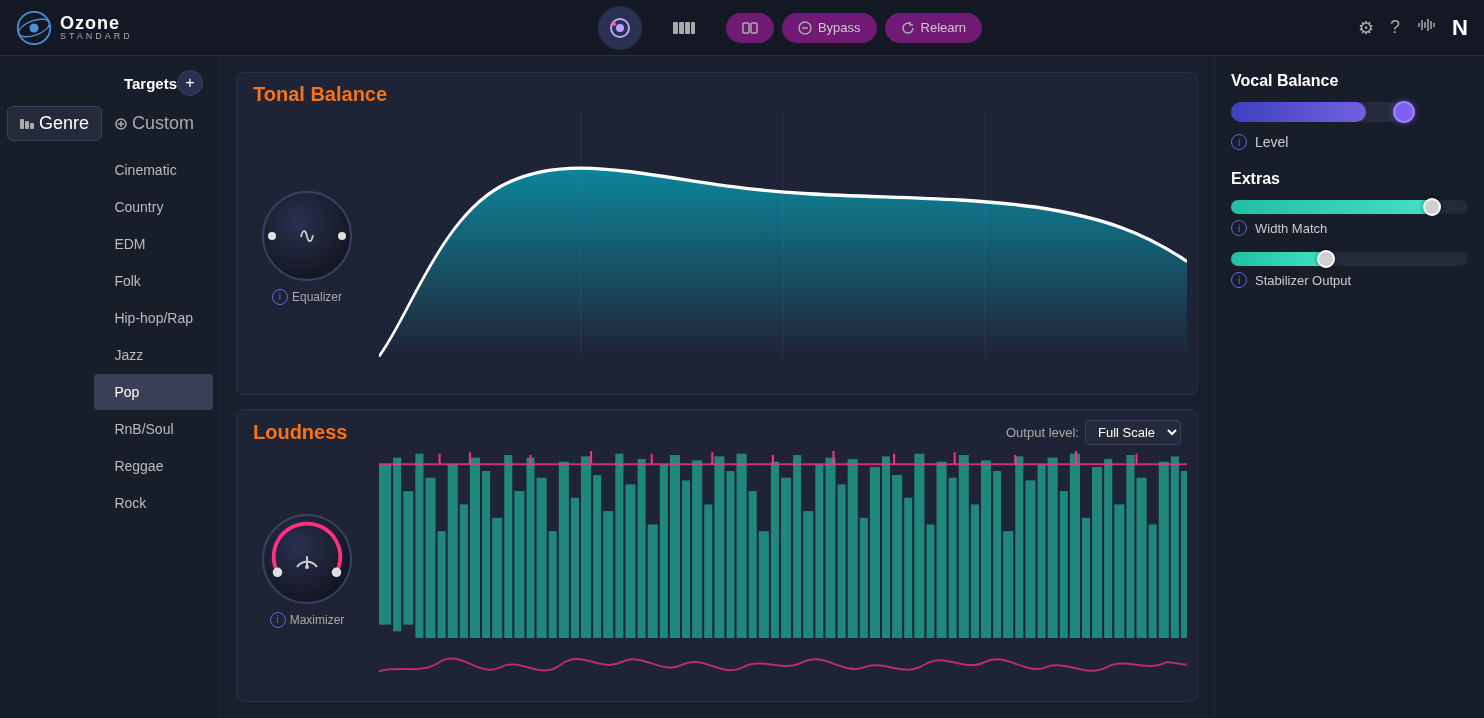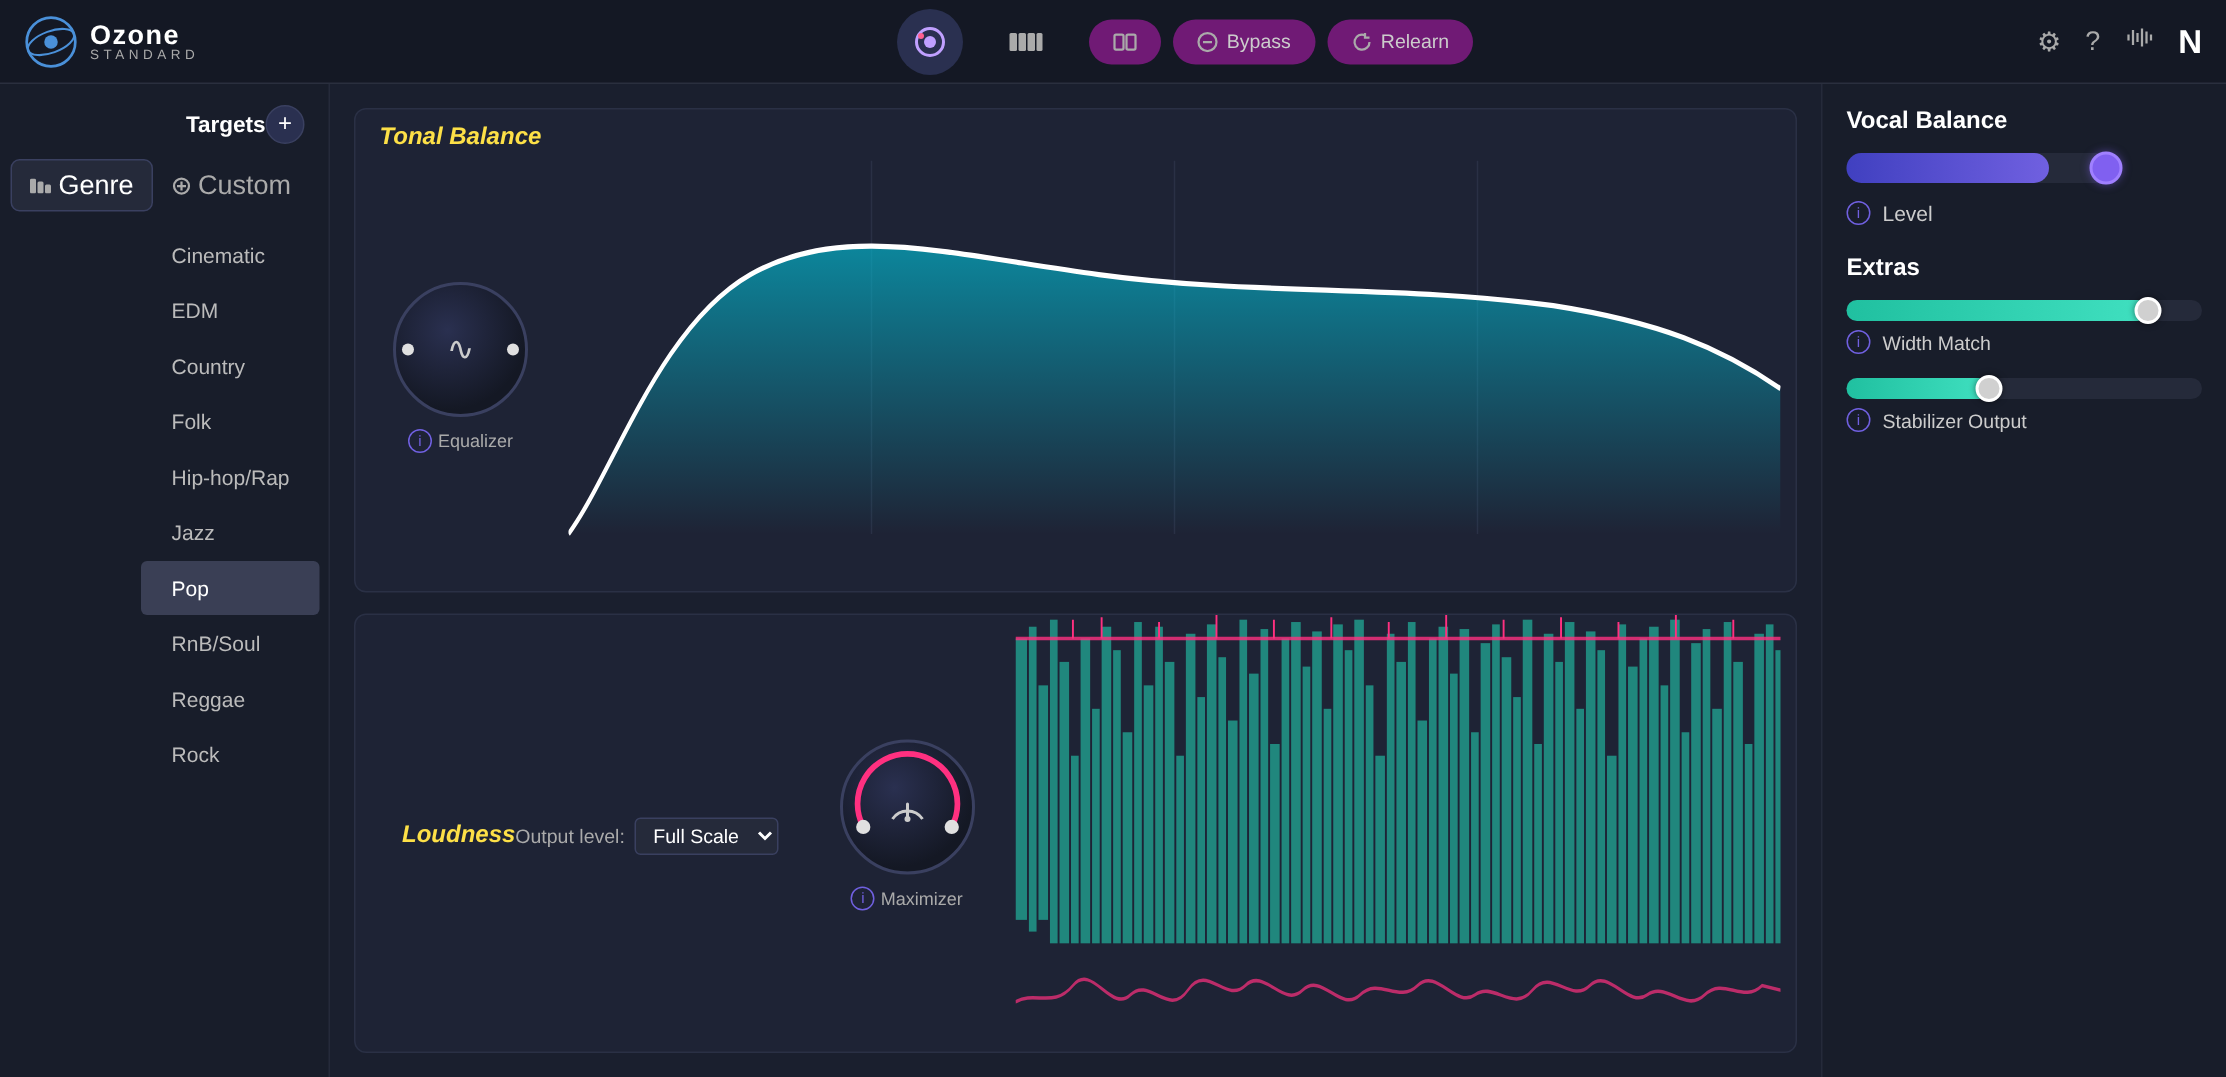--- a/index.html
+++ b/index.html
@@ -203,24 +203,23 @@
       border: 1px solid #2a3045;
       overflow: hidden;
     }
     .panel-header {
       display: flex;
       align-items: center;
       justify-content: space-between;
       padding: 10px 16px 6px;
     }
     .panel-title {
-      font-size: 16px;
+      font-size: 20px;
       font-weight: 600;
-      color: #fde047;
-      font-style: italic;
+      color: #f97316;
     }
 
     
     .tonal-panel {
       flex: 1.1;
       display: flex;
       flex-direction: column;
     }
     .tonal-content {
       display: flex;
@@ -285,22 +284,21 @@
       justify-content: space-around;
       padding: 4px 0;
       font-size: 12px;
       color: #667;
     }
 
     
     .loudness-panel {
       flex: 1;
       display: flex;
-      flex-direction: row;
-      padding-left: 15px;
+      flex-direction: column;
     }
     .loudness-header {
       display: flex;
       align-items: center;
       justify-content: space-between;
       padding: 10px 16px 6px;
     }
     .output-level {
       display: flex;
       align-items: center;
@@ -577,22 +575,22 @@
       <div class="tab-item">
         <svg width="12" height="12" viewBox="0 0 12 12">
           <circle cx="6" cy="6" r="5" stroke="#aaa" stroke-width="1.5" fill="none"></circle>
           <path d="M6 3 L6 9 M3 6 L9 6" stroke="#aaa" stroke-width="1.5"></path>
         </svg>
         <span>Custom</span>
       </div>
     </div>
     <div class="sidebar-list">
       <div class="sidebar-item">Cinematic</div>
+      <div class="sidebar-item">Country</div>
       <div class="sidebar-item">EDM</div>
-      <div class="sidebar-item">Country</div>
       <div class="sidebar-item">Folk</div>
       <div class="sidebar-item">Hip-hop/Rap</div>
       <div class="sidebar-item">Jazz</div>
       <div class="sidebar-item selected">Pop</div>
       <div class="sidebar-item">RnB/Soul</div>
       <div class="sidebar-item">Reggae</div>
       <div class="sidebar-item">Rock</div>
     </div>
   </div>
 

